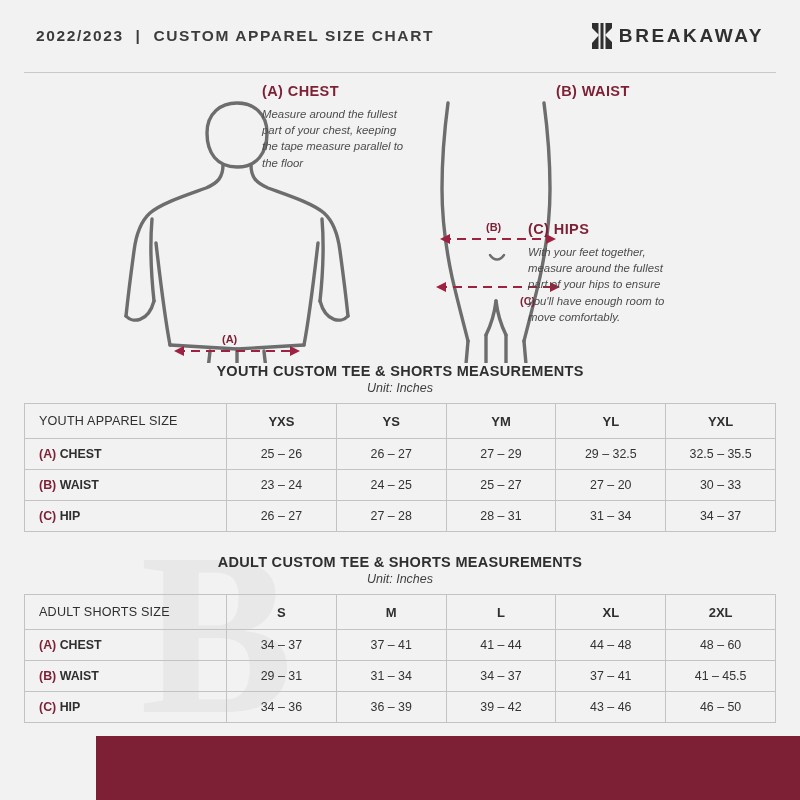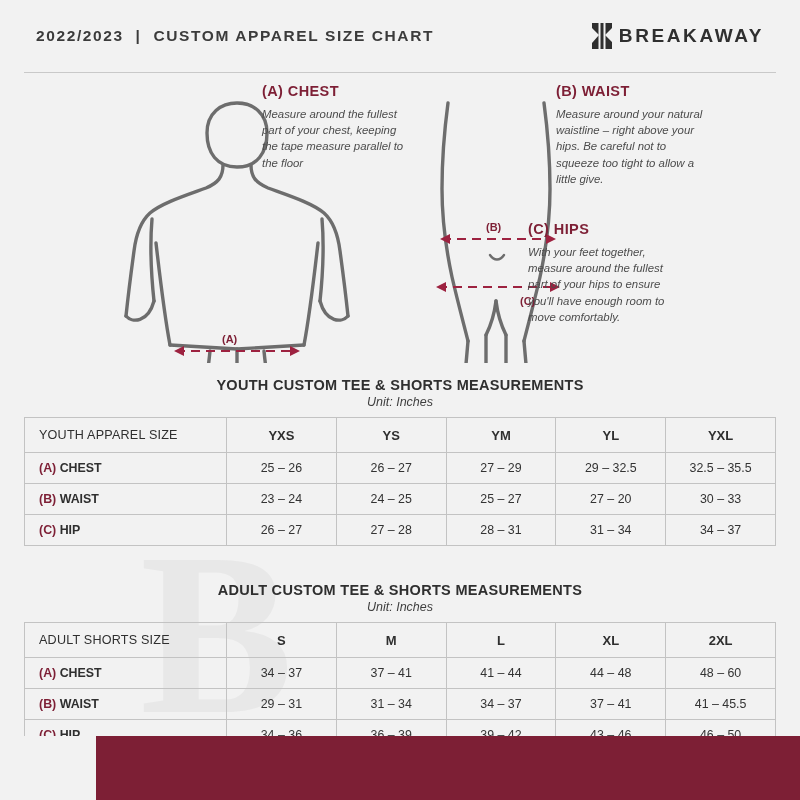--- a/index.html
+++ b/index.html
@@ -122,21 +122,20 @@
   .table-block {
     margin: 0 24px;
   }
   .tbl-title {
     text-align: center;
     font-size: 14.5px;
     font-weight: bold;
     color: #2f2f2f;
     letter-spacing: .3px;
     margin-bottom: 2px;
-    margin-top: 14px;
   }
   .tbl-unit {
     text-align: center;
     font-size: 12.5px;
     font-style: italic;
     color: #3f3f3f;
     margin-bottom: 8px;
   }
   table {
     width: 100%;
@@ -293,21 +292,20 @@
       <span class="marker" style="left:198px; top:260px;">(A)</span>
       <span class="marker" style="left:462px; top:148px;">(B)</span>
       <span class="marker" style="left:496px; top:222px;">(C)</span>
 
       <div class="callout co-chest">
         <div class="callout-title">(A) CHEST</div>
         <div class="callout-body">Measure around the fullest part of your chest, keeping the tape measure parallel to the floor</div>
       </div>
       <div class="callout co-waist">
         <div class="callout-title">(B) WAIST</div>
-        <div class="callout-body">Measure around your natural waistline – right above your hips. Be careful not to squeeze too tight to allow a little give.</div>
       </div>
       <div class="callout co-hips">
         <div class="callout-title">(C) HIPS</div>
         <div class="callout-body">With your feet together, measure around the fullest part of your hips to ensure you'll have enough room to move comfortably.</div>
       </div>
     </div>
 
     <div class="table-block">
       <div class="tbl-title">YOUTH CUSTOM TEE &amp; SHORTS MEASUREMENTS</div>
       <div class="tbl-unit">Unit: Inches</div>

